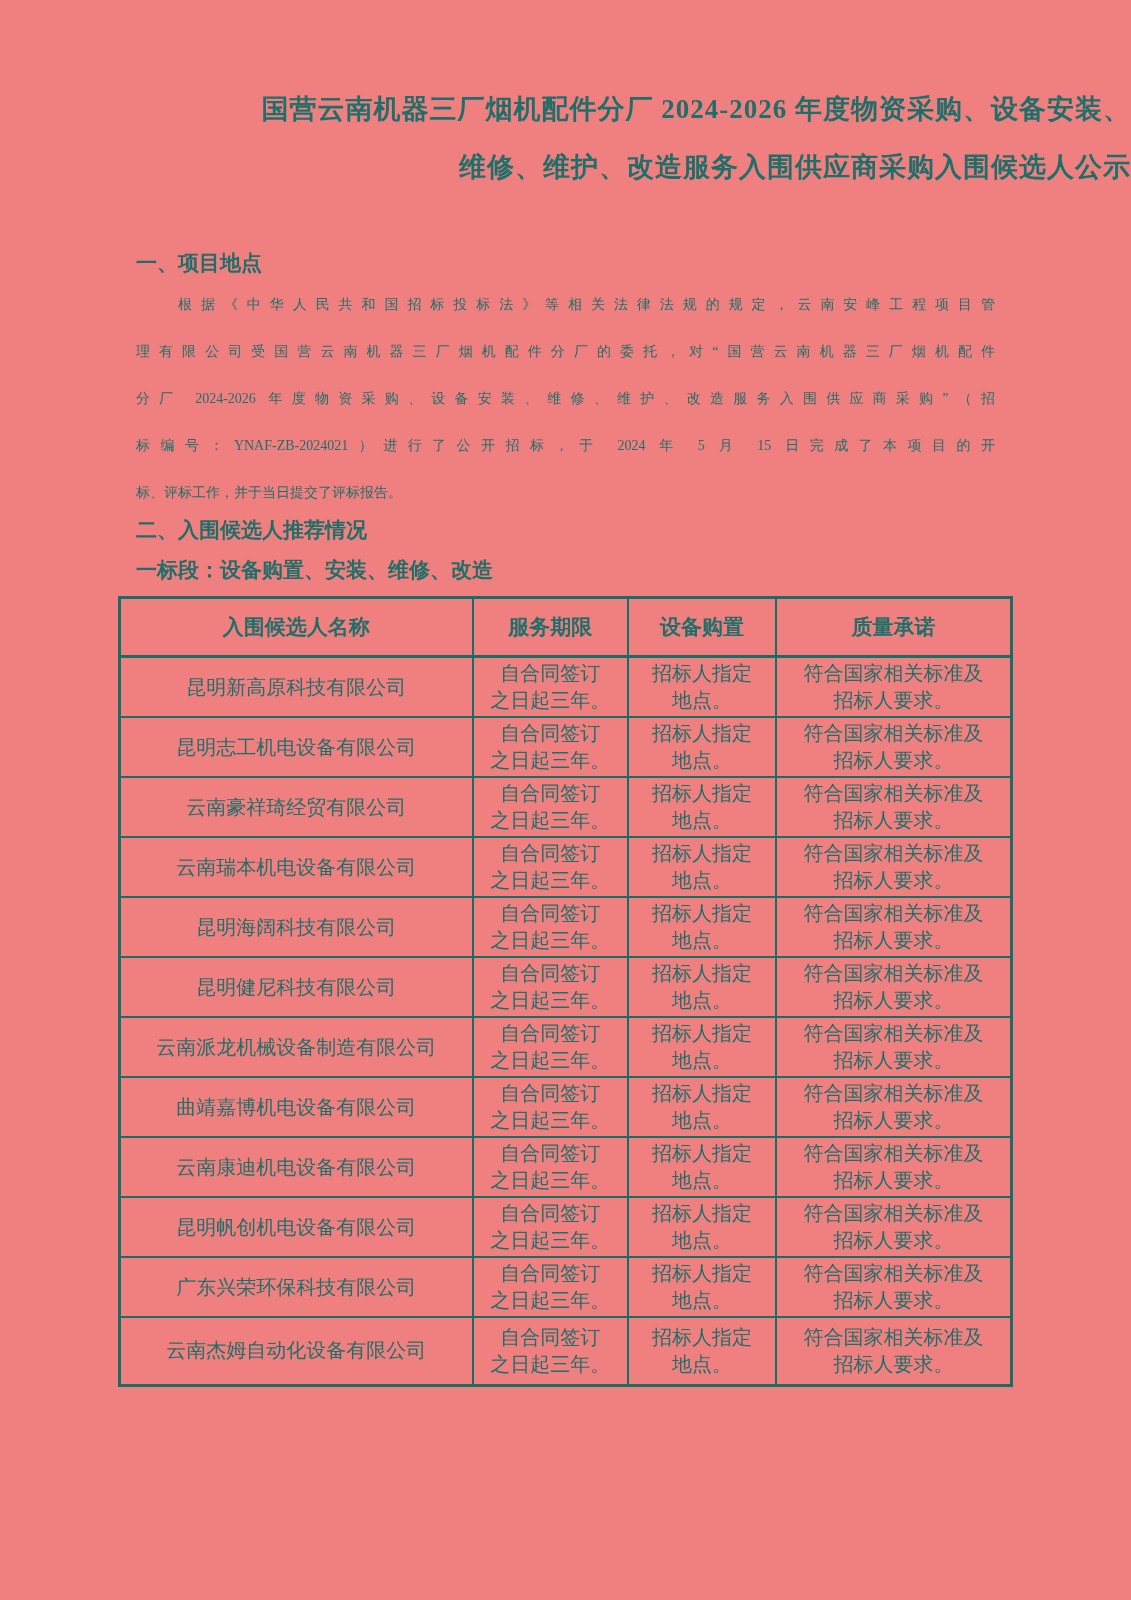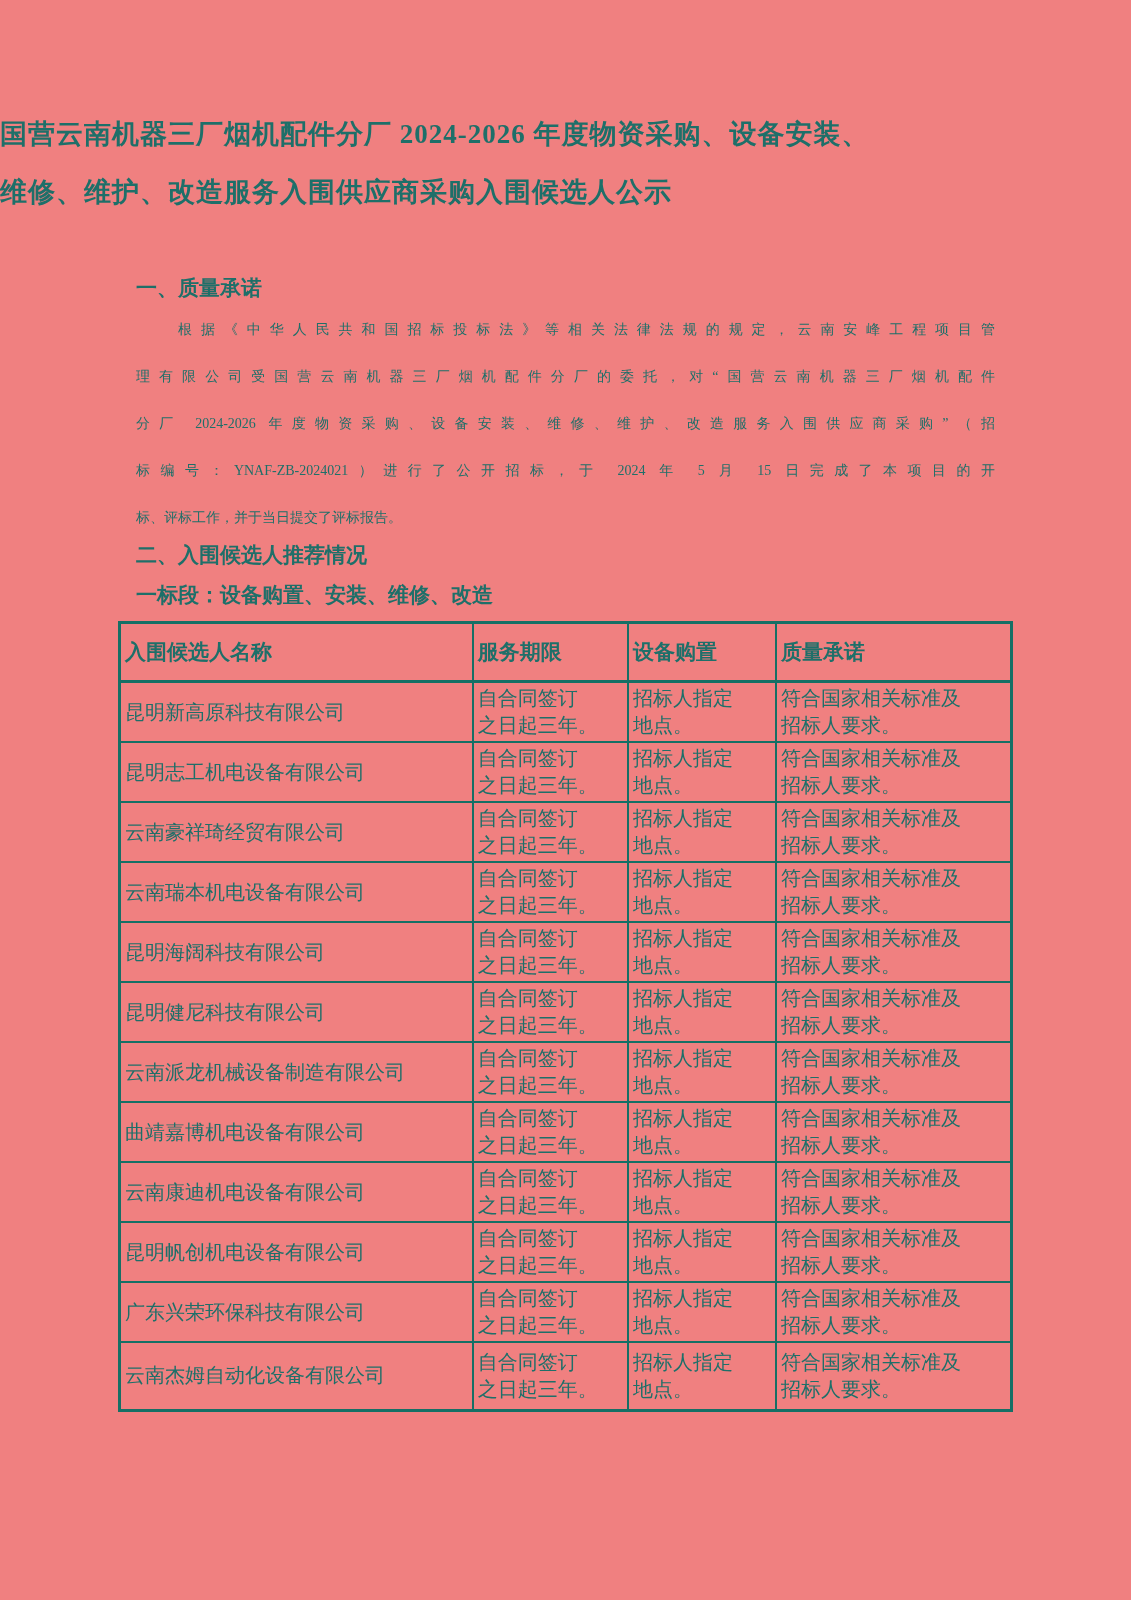--- a/index.html
+++ b/index.html
@@ -6,43 +6,43 @@
   .page{
     position:relative;
     width:1131px;height:1600px;
     margin:0 auto;
     background:var(--background,#F08080);
     color:var(--text,#1E6F69);
     font-family:"Liberation Serif","DejaVu Serif",serif;
     overflow:hidden;
   }
   .doc-title{
-    padding-top:116px;
-    text-align:left;
+    padding-top:91px;
+    text-align:right;
     font-weight:bold;
     font-size:27px;
     line-height:36px;
     letter-spacing:1px;
   }
   .doc-title .t2{margin-top:22px;}
   .text-block{padding:0 136px;}
   .heading{font-weight:bold;font-size:21px;line-height:28px;}
   .h1{margin-top:64px;}
   .h2{}
   .h3{margin-top:12px;}
   .para{margin-top:4px;font-size:14px;line-height:47px;}
   .jline{text-align:justify;text-align-last:justify;}
   .indent{text-indent:42px;}
   .table-wrap{padding:0 118px;margin-top:12px;}
   table.candidates{
     width:100%;
     border-collapse:collapse;
     table-layout:fixed;
     font-size:20px;
-    text-align:left;
+    text-align:center;
     border:3px solid var(--border,#166F65);
   }
   table.candidates th,
   table.candidates td{
     border:2px solid var(--border,#166F65);
     vertical-align:middle;
     line-height:27px;
     padding:2px 4px;
     white-space:pre-line;
     overflow:hidden;
@@ -65,21 +65,21 @@
 <body>
 
 <div class="page">
 
   <div class="doc-title">
     <div class="t1">国营云南机器三厂烟机配件分厂 2024-2026 年度物资采购、设备安装、</div>
     <div class="t2">维修、维护、改造服务入围供应商采购入围候选人公示</div>
   </div>
 
   <div class="text-block">
-    <div class="heading h1">一、质量承诺</div>
+    <div class="heading h1">一、项目地点</div>
 
     <div class="para">
       <div class="jline indent">根据《中华人民共和国招标投标法》等相关法律法规的规定，云南安峰工程项目管</div>
       <div class="jline">理有限公司受国营云南机器三厂烟机配件分厂的委托，对“国营云南机器三厂烟机配件</div>
       <div class="jline">分厂 2024-2026 年度物资采购、设备安装、维修、维护、改造服务入围供应商采购”（招</div>
       <div class="jline">标编号：YNAF-ZB-2024021）进行了公开招标，于 2024 年 5 月 15 日完成了本项目的开</div>
       <div>标、评标工作，并于当日提交了评标报告。</div>
     </div>
 
     <div class="heading h2">二、入围候选人推荐情况</div>

